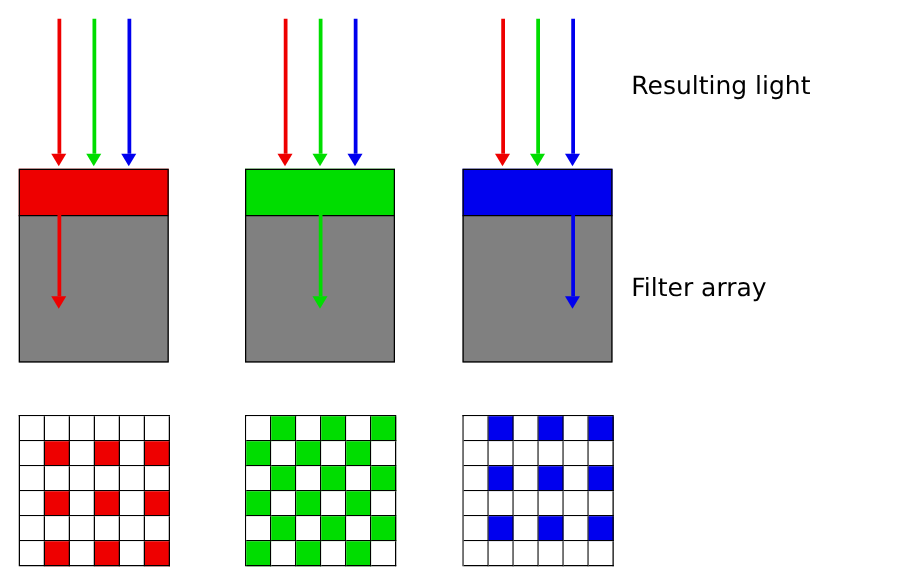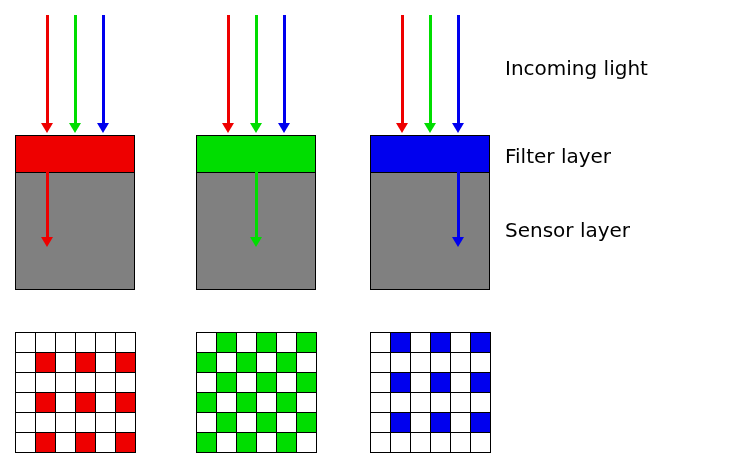--- a/index.html
+++ b/index.html
@@ -248,19 +248,18 @@
           <div class="pattern-cell" style="background: rgb(255, 255, 255);"></div>
           <div class="pattern-cell" style="background: rgb(255, 255, 255);"></div>
           <div class="pattern-cell" style="background: rgb(255, 255, 255);"></div>
           <div class="pattern-cell" style="background: rgb(255, 255, 255);"></div>
           <div class="pattern-cell" style="background: rgb(255, 255, 255);"></div>
           <div class="pattern-cell" style="background: rgb(255, 255, 255);"></div>
         </div>
       </div>
     </div>
 
-  <div class="side-label label-incoming">Incoming light</div>
-
-  <div class="side-label label-filter">Filter layer</div>
-
-  <div class="side-label label-sensor">Sensor layer</div>
+  <div class="side-label label-incoming">Resulting light</div>
+
+
+  <div class="side-label label-sensor">Filter array</div>
 
 </div>
 
 </body></html>

